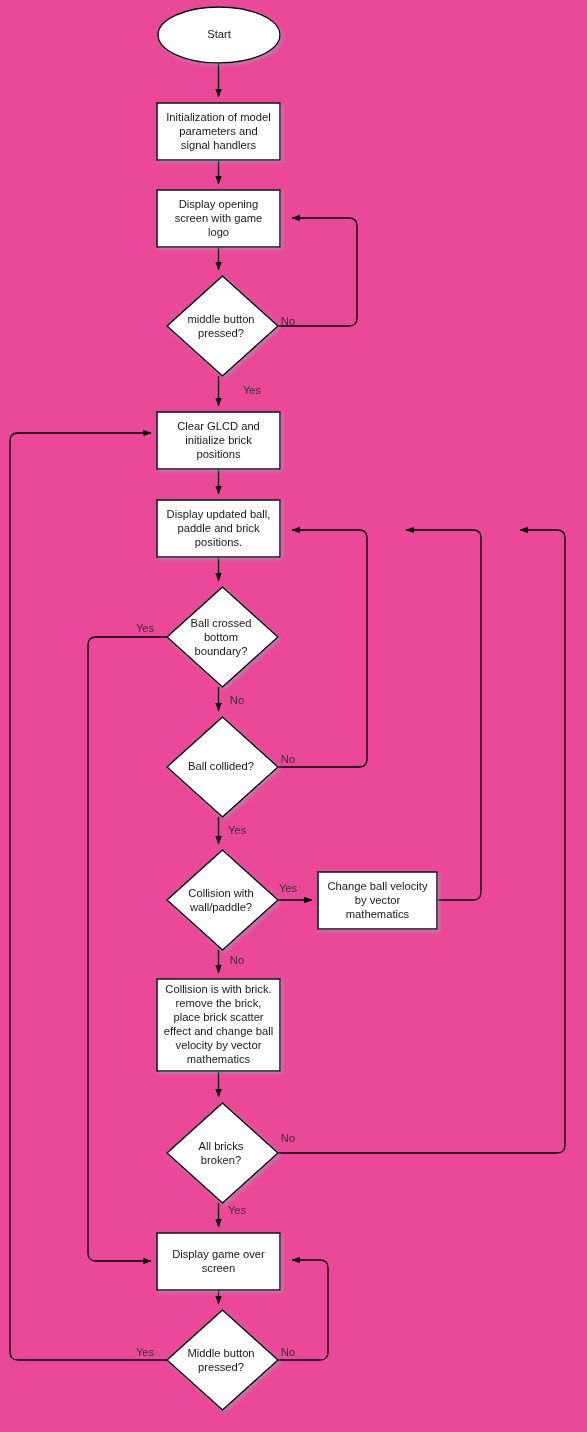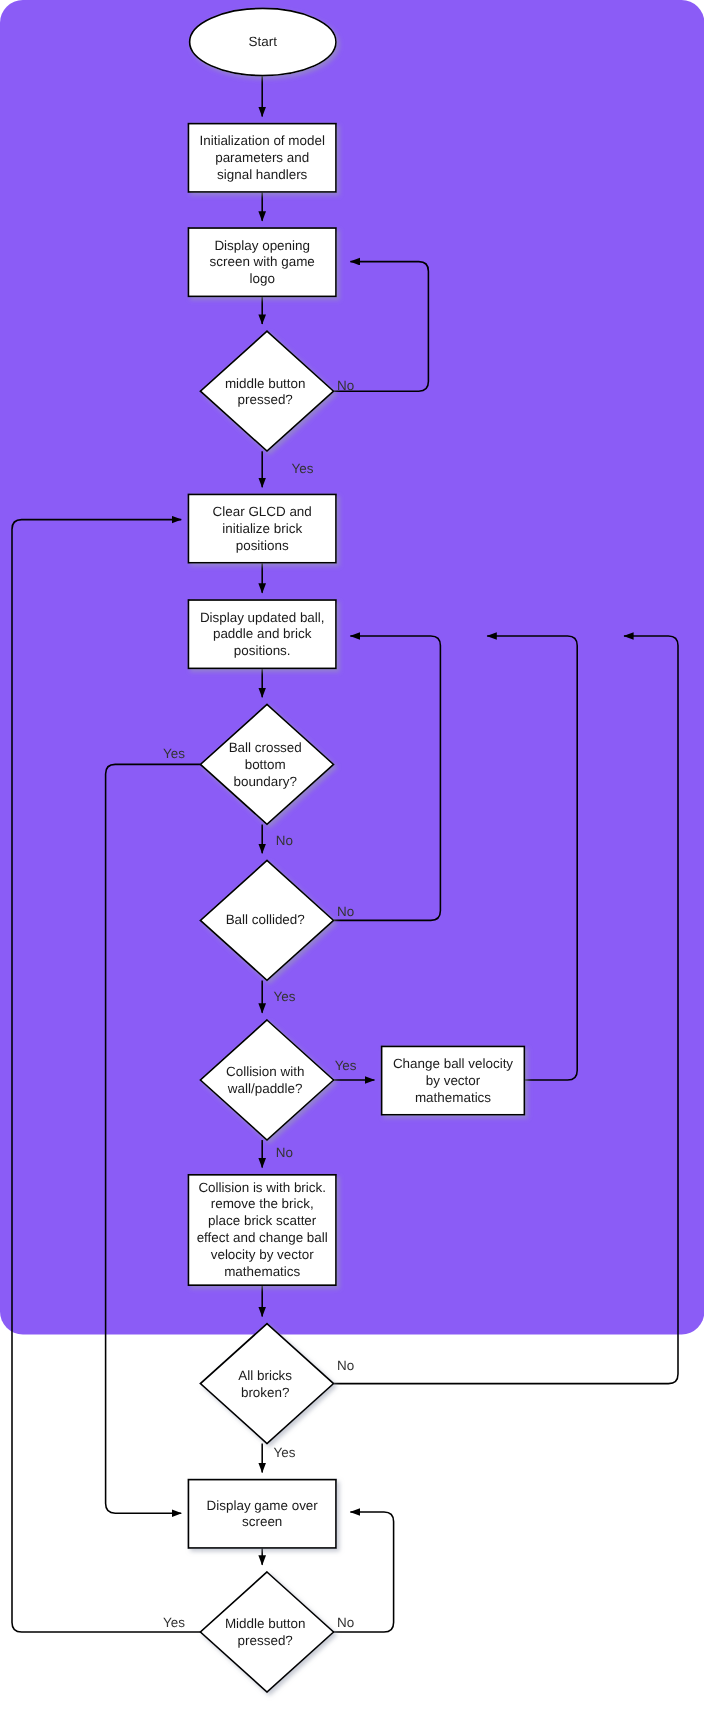--- a/index.html
+++ b/index.html
@@ -9,23 +9,22 @@
   }
   body {
     width: 587px;
     height: 1432px;
     font-family: "Liberation Sans", sans-serif;
     overflow: hidden;
   }
   #flowchart-root {
     position: relative;
     width: 587px;
-    height: 1112px;
-    background: #8b5cf6;
-    border-radius: 19px;
+    height: 1432px;
+    background: #ec4899;
   }
   svg#flow-svg {
     display: block;
     width: 587px;
     height: 1432px;
   }
   .shape-fill {
     fill: #ffffff;
     stroke: #000000;
     stroke-width: 1.4;

